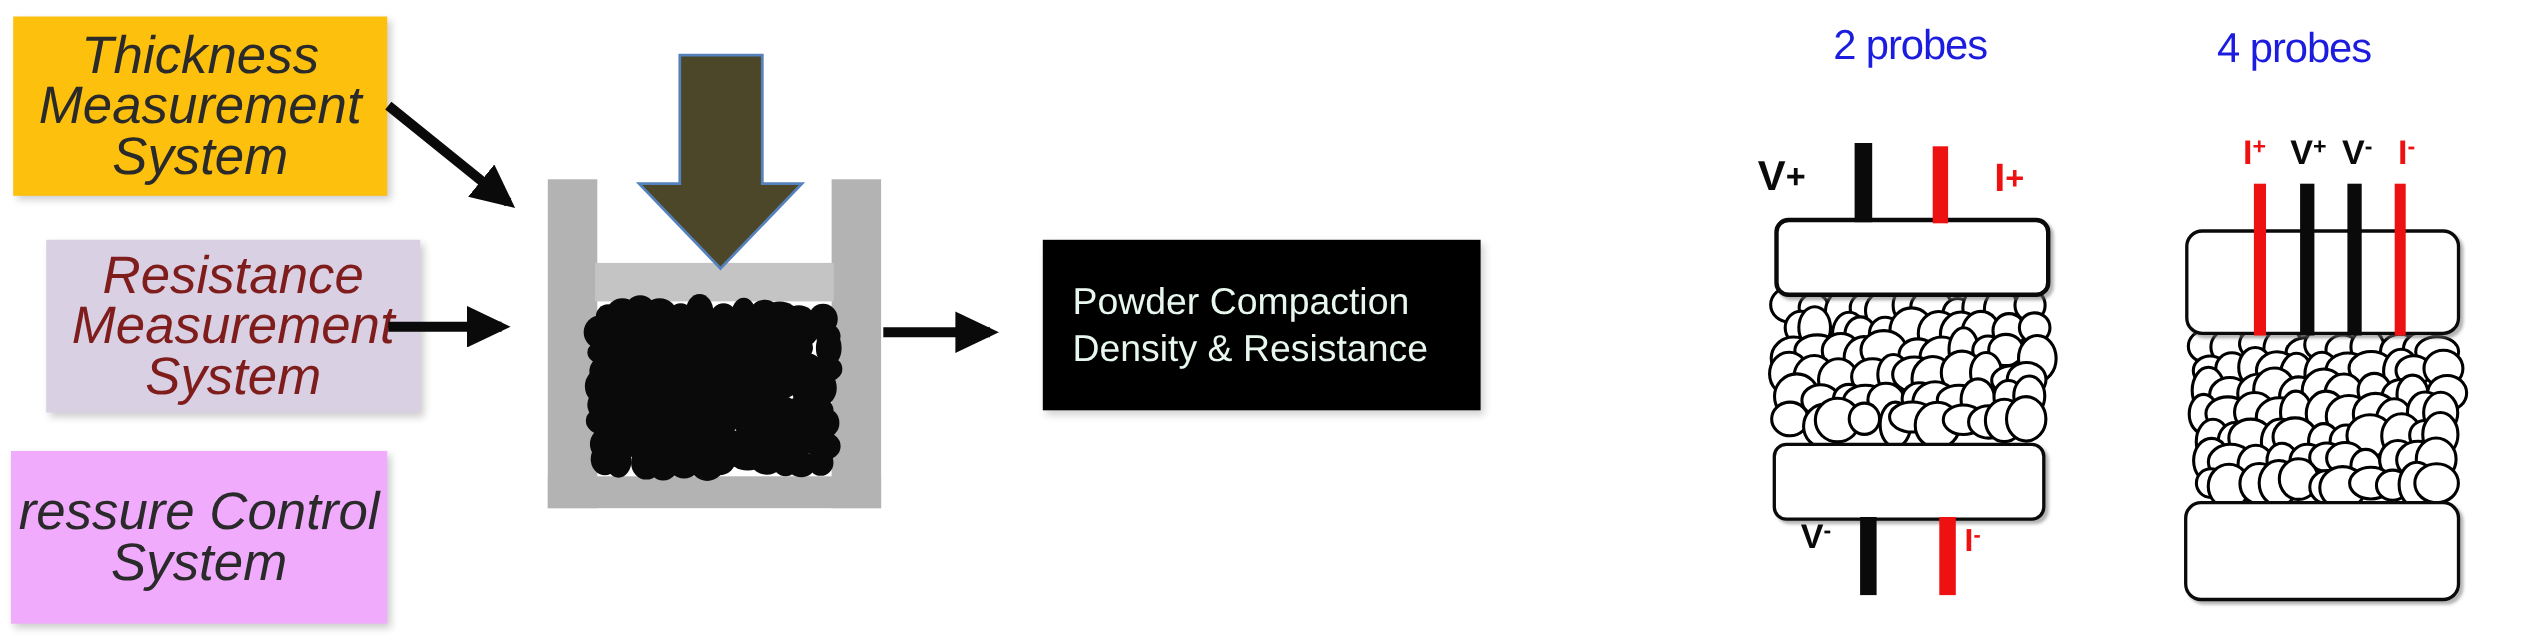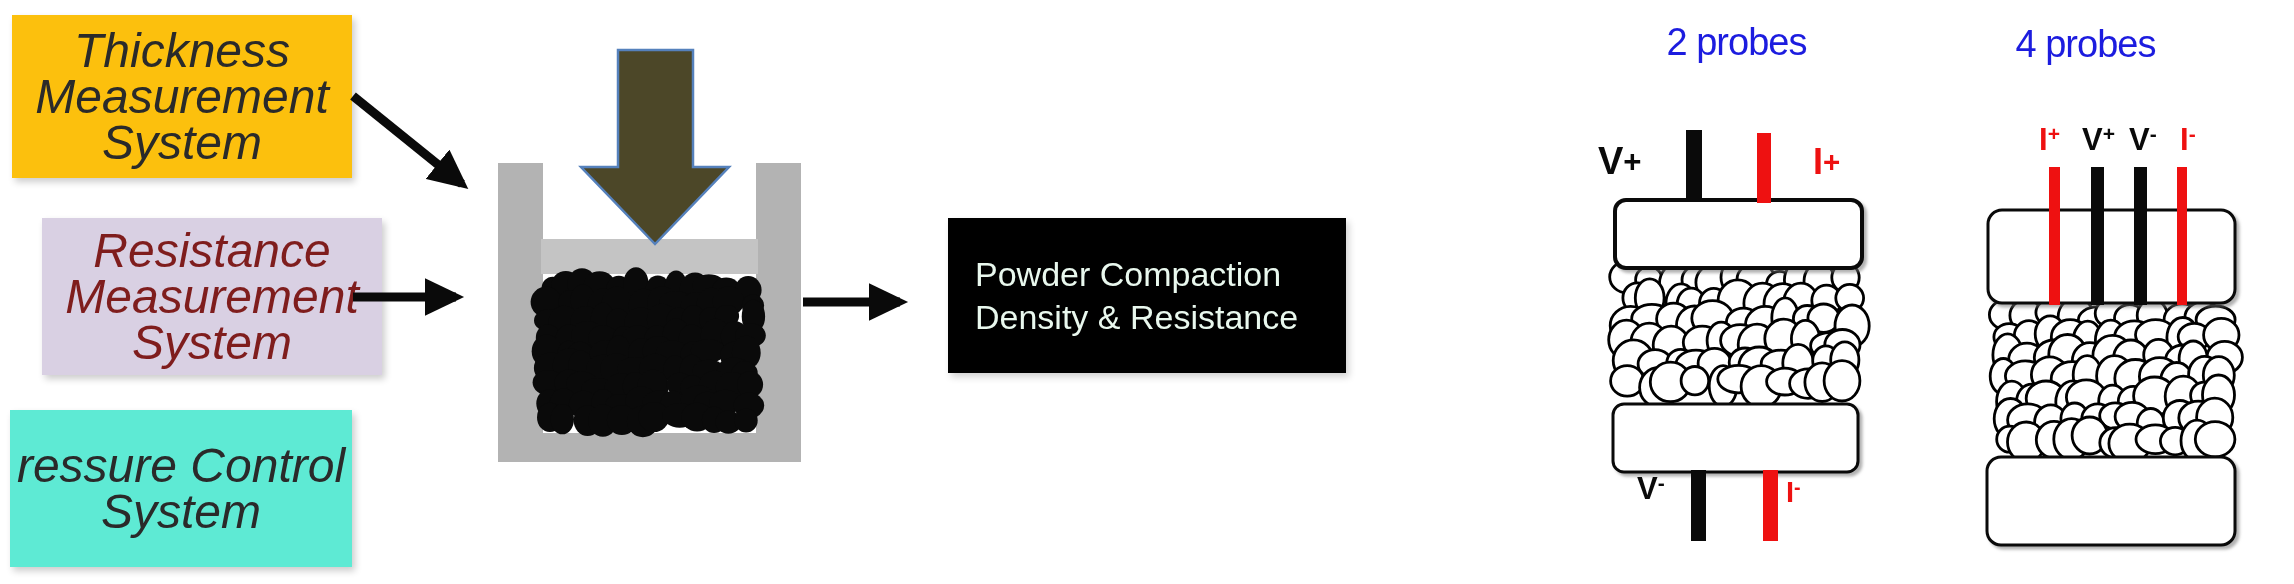--- a/index.html
+++ b/index.html
@@ -43,21 +43,21 @@
 Measurement
 System</span>
   </div>
 
   <div class="inbox" style="left: 10px; top: 218px; width: 340px; height: 157px; background: rgb(217, 208, 227); color: #7f1d1d; margin-left: 32px;">
     <span class="box-label">Resistance
 Measurement
 System</span>
   </div>
 
-  <div class="inbox" style="left: 10px; top: 410px; width: 342px; height: 157px; background: #5eead4; color: rgb(42, 42, 42);">
+  <div class="inbox" style="left: 10px; top: 410px; width: 342px; height: 157px; background: #f0abfc; color: rgb(42, 42, 42);">
     <span class="box-label">ressure Control
 System</span>
   </div>
 
   <div class="outbox" style="left: 948px; top: 218px; width: 398px; height: 155px; background: #000000; color: rgb(233, 248, 238);">
     <span class="box-label">Powder Compaction
 Density &amp; Resistance</span>
   </div>
 
   <svg class="overlay" width="2294" height="584" viewBox="0 0 2294 584">

